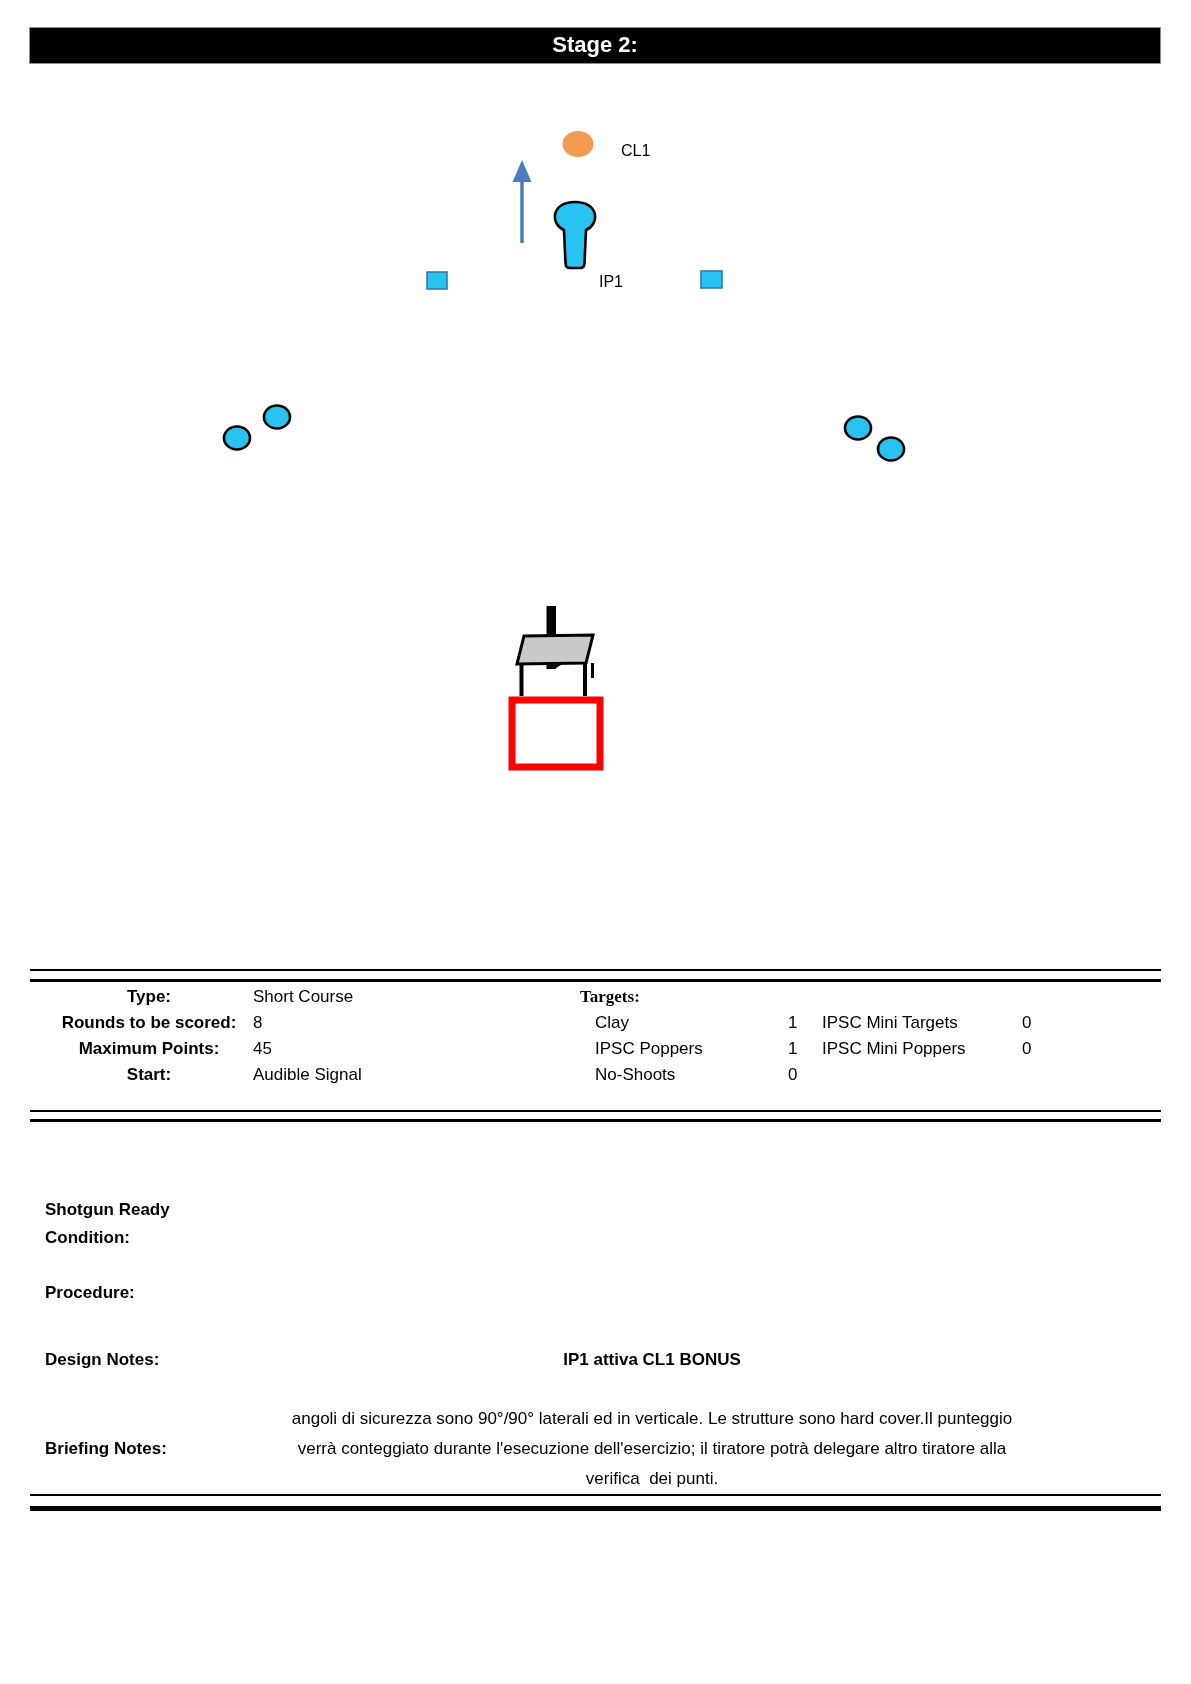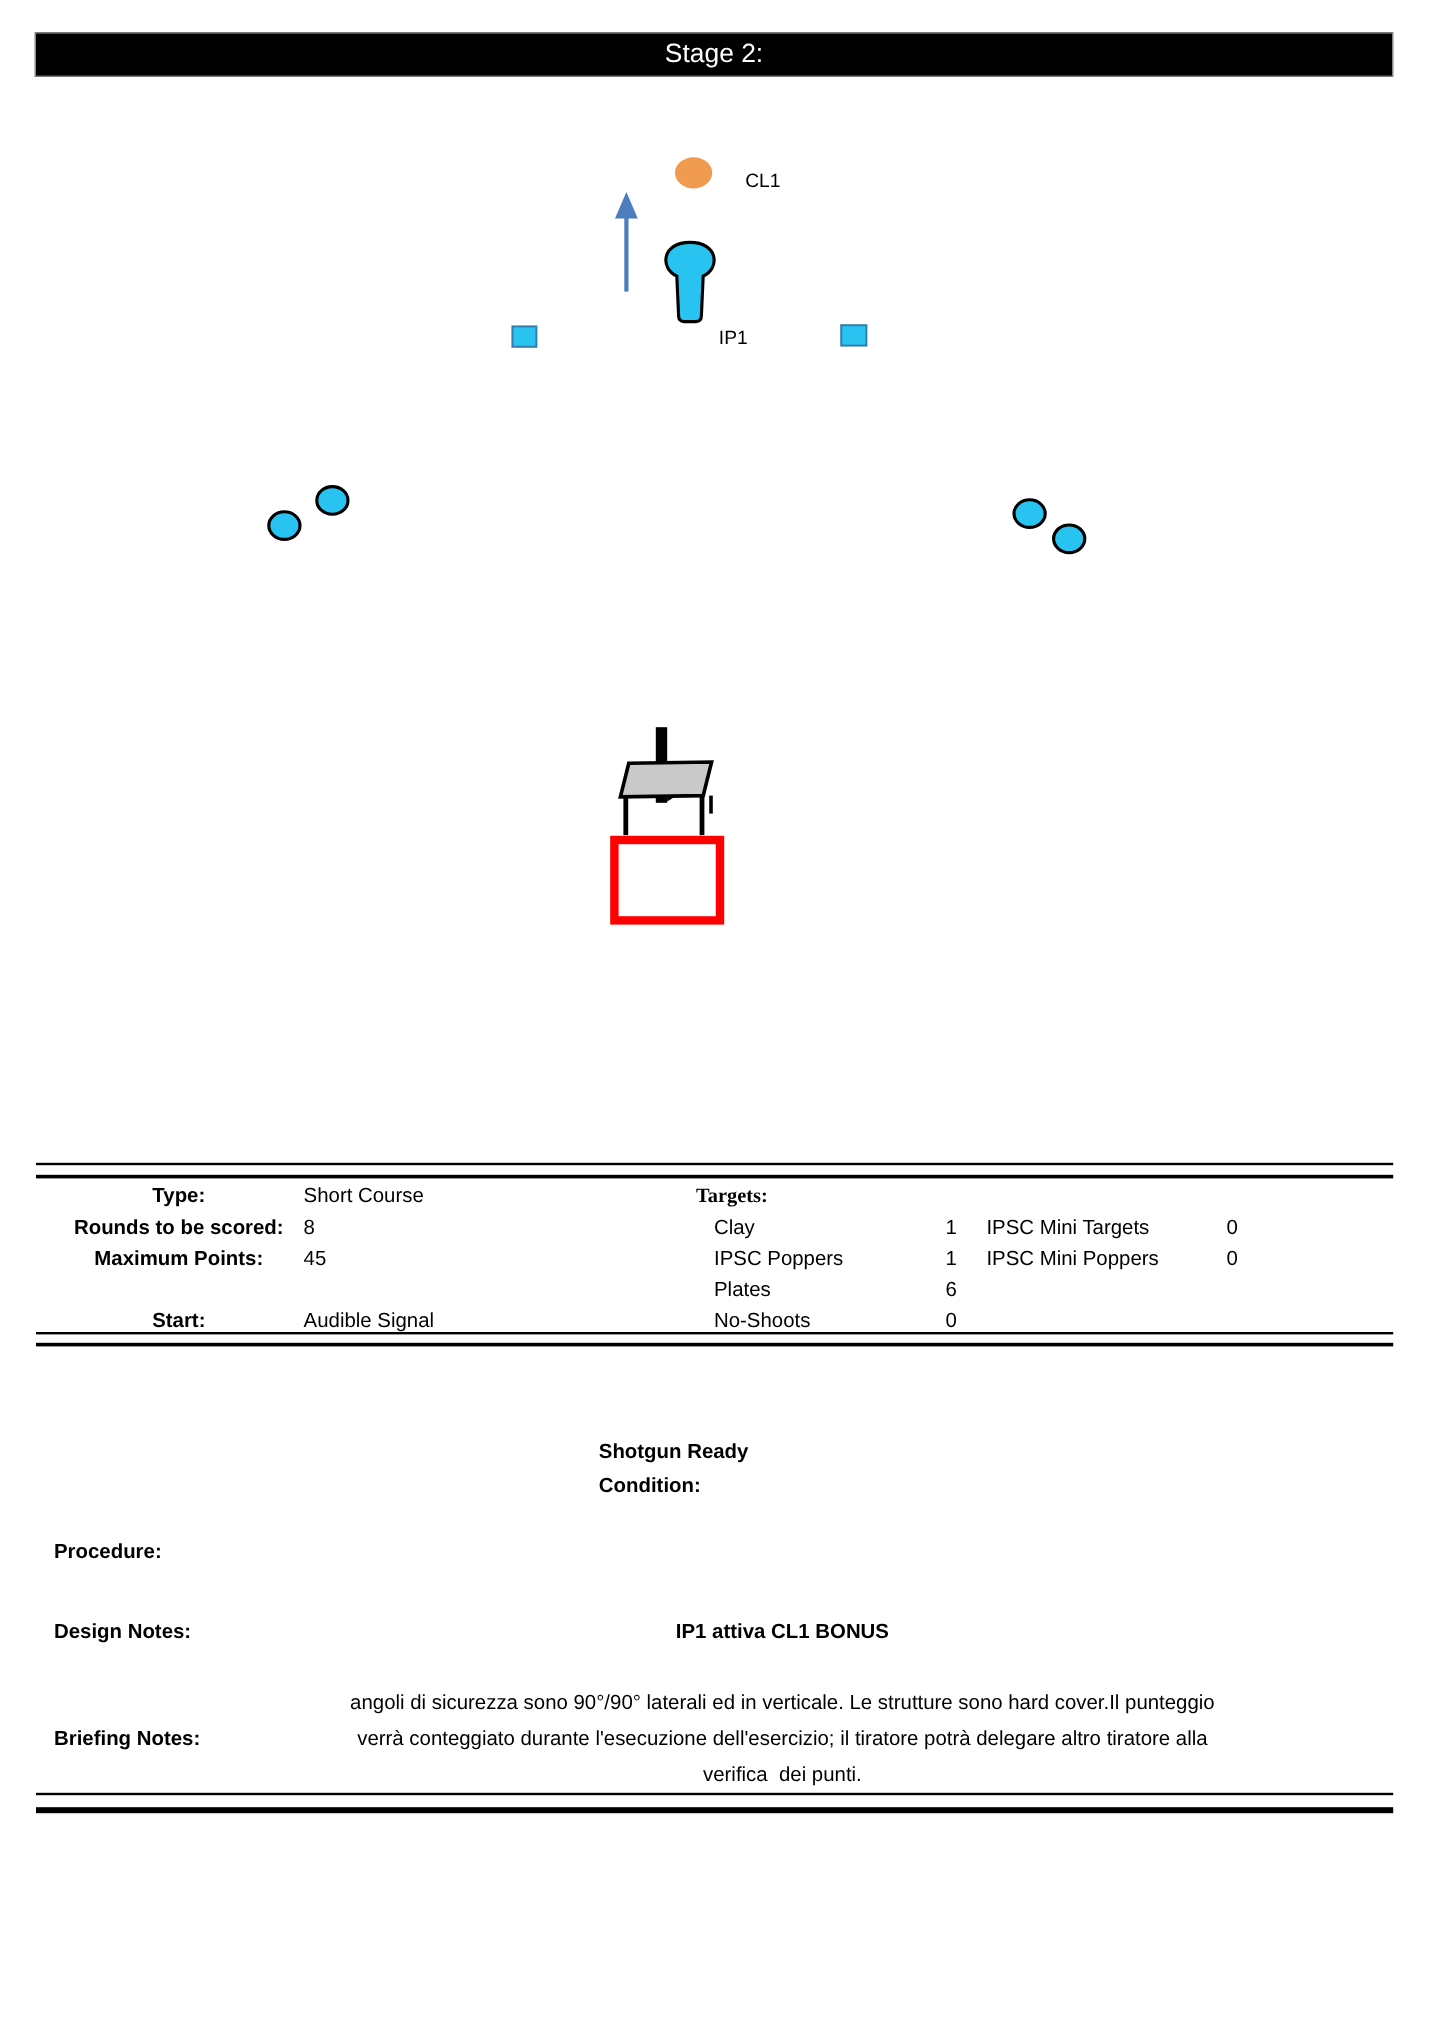--- a/index.html
+++ b/index.html
@@ -1,20 +1,20 @@
 <!DOCTYPE html>
 <html><head>
 <meta charset="utf-8">
 <style>
   html,body{margin:0;padding:0;background:#fff;}
   #page{position:relative;width:1191px;height:1684px;background:#ffffff;overflow:hidden;
         font-family:"Liberation Sans",sans-serif;color:#000;}
   
   #title-bar{position:absolute;left:29px;top:27px;width:1130px;height:35px;background:#000;
-             border:1px solid #8a8a8a;color:#fff;font-size:22px;font-weight:normal;
+             border:1px solid #8a8a8a;color:#fff;font-size:22px;font-weight:bold;
              text-align:center;line-height:34px;}
   
   #diagram{position:absolute;left:0;top:0;width:1191px;height:1684px;}
   #diagram text{font-family:"Liberation Sans",sans-serif;font-size:16px;fill:#000;}
   
   #info-table{position:absolute;left:30px;top:969px;width:1131px;height:540px;font-size:17px;}
   .rule{position:absolute;left:0;right:0;}
   .rule-top{top:0;height:8px;border-top:2px solid #000;border-bottom:3px solid #000;}
   .rule-mid{top:141px;height:7px;border-top:2px solid #000;border-bottom:3px solid #000;}
   .rule-bottom{top:525px;height:10px;border-top:2px solid #000;border-bottom:5px solid #000;}
@@ -26,21 +26,21 @@
   .c3 .indent{padding-left:15px;}
   .c3 .thead{font-weight:bold;font-family:Liberation Serif, serif;}
   .c4{width:64px;padding-left:30px;box-sizing:border-box;}
   .c5{width:170px;}
   .c6{flex:1;padding-left:30px;box-sizing:border-box;}
   .drow{position:absolute;left:0;right:0;display:flex;align-items:center;}
   .dlabel{width:223px;padding-left:15px;box-sizing:border-box;font-weight:bold;line-height:28px;align-self:center;}
   .dvalue{flex:1;margin-right:110px;text-align:center;line-height:28px;white-space:pre-wrap;}
   .dvalue .inner{display:block;margin:0 auto;}
   #row-start-pos{top:172px;height:28px;}
-  #row-shotgun{top:227px;height:56px;flex-direction:column;}
+  #row-shotgun{top:227px;height:56px;}
   #row-procedure{top:310px;height:28px;}
   #row-design{top:377px;height:28px;}
   #row-design .dvalue{font-weight:bold;}
   #row-briefing{top:435px;height:90px;}
   #row-briefing .dvalue{line-height:30px;}
   #row-briefing .inner{max-width:760px;}
 </style>
 </head>
 <body>
 
@@ -103,26 +103,20 @@
       </div>
       <div class="srow">
         <span class="c1">Maximum Points:</span>
         <span class="c2">45</span>
         <span class="c3"><span class="indent">IPSC Poppers</span></span>
         <span class="c4">1</span>
         <span class="c5">IPSC Mini Poppers</span>
         <span class="c6">0</span>
       </div>
       <div class="srow">
-        <span class="c1"></span><span class="c2"></span>
-        <span class="c3"><span class="indent">Plates</span></span>
-        <span class="c4">6</span>
-        <span class="c5"></span><span class="c6"></span>
-      </div>
-      <div class="srow">
         <span class="c1">Start:</span>
         <span class="c2">Audible Signal</span>
         <span class="c3"><span class="indent">No-Shoots</span></span>
         <span class="c4">0</span>
         <span class="c5"></span><span class="c6"></span>
       </div>
     </div>
 
     <div class="rule rule-mid"></div>
 

